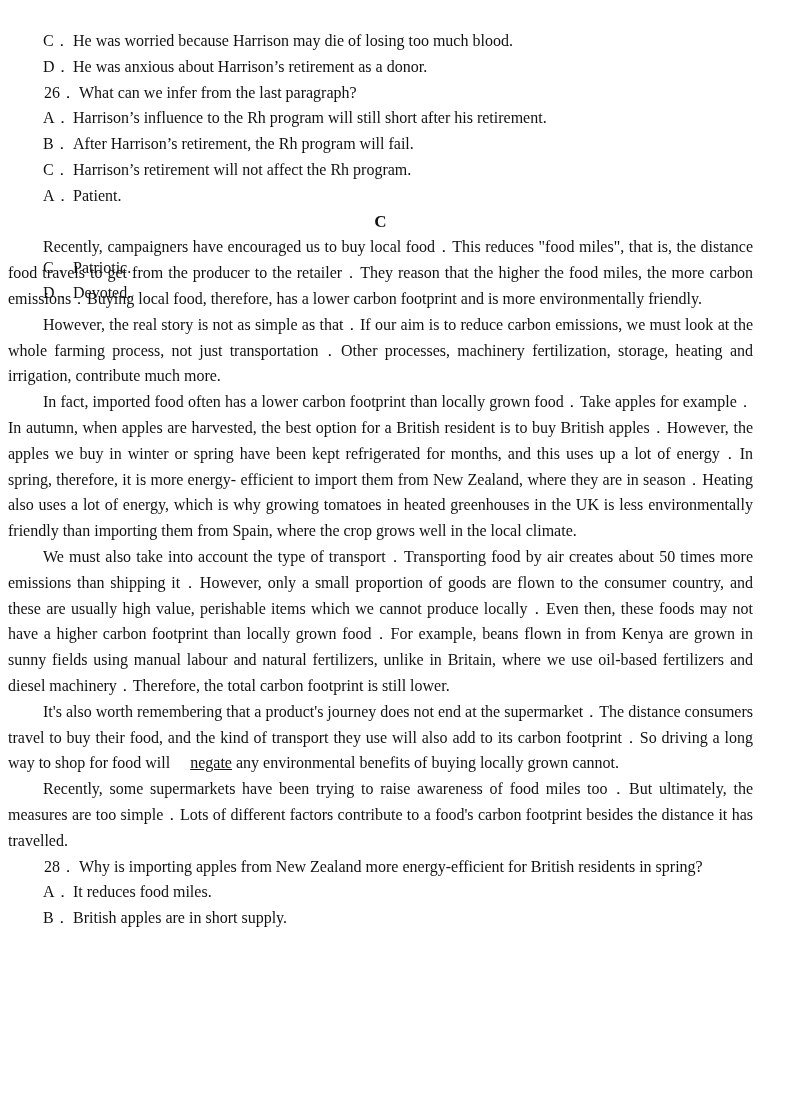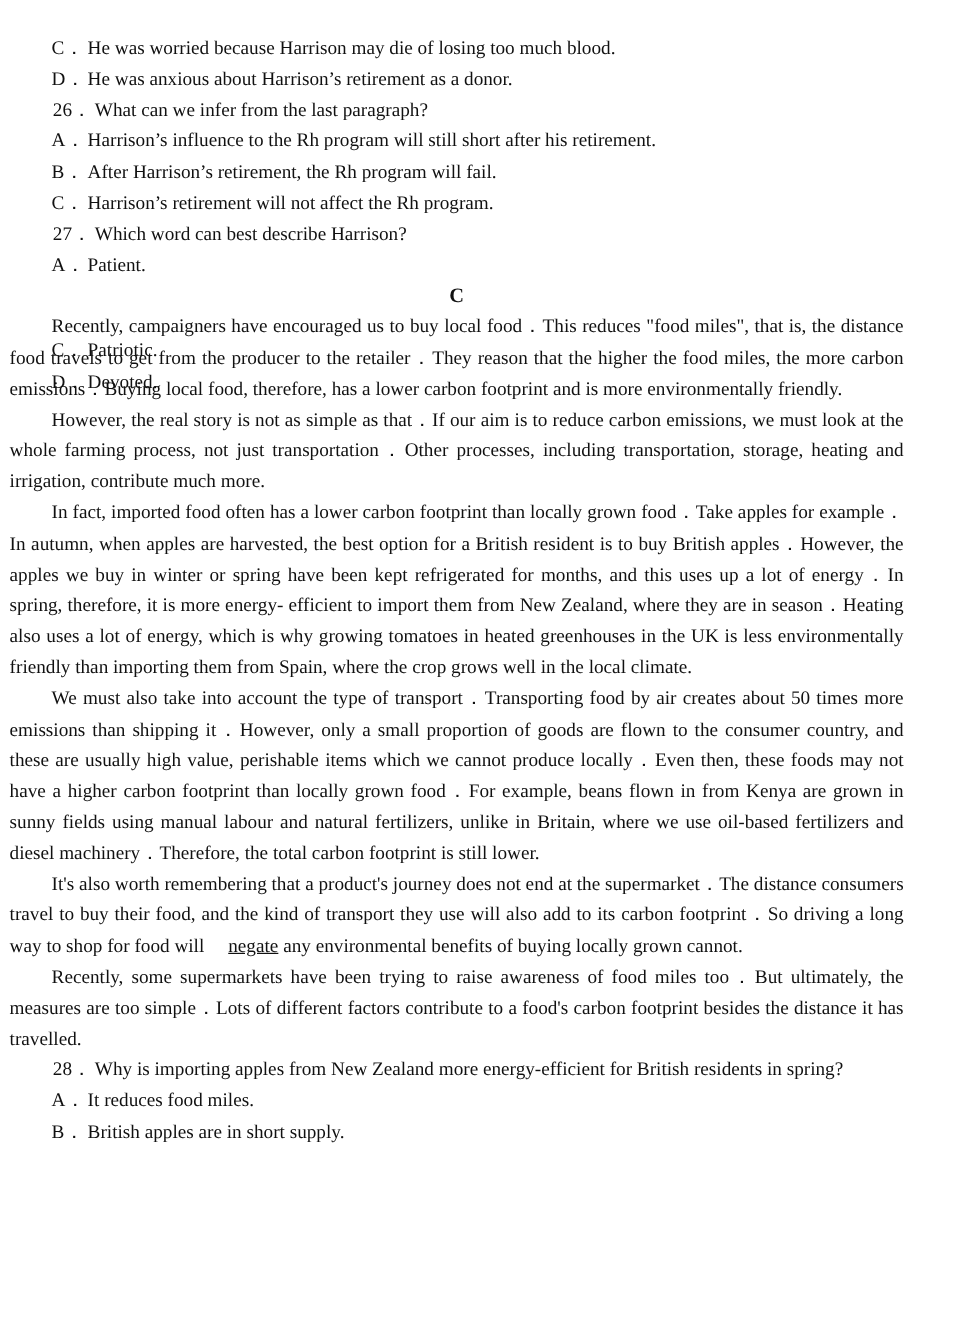--- a/index.html
+++ b/index.html
@@ -44,33 +44,30 @@
   <div class="line opt">
     <span class="onum">A．</span><span>Harrison’s influence to the Rh program will still short after his retirement.</span>
   </div>
   <div class="line opt">
     <span class="onum">B．</span><span>After Harrison’s retirement, the Rh program will fail.</span>
   </div>
   <div class="line opt">
     <span class="onum">C．</span><span>Harrison’s retirement will not affect the Rh program.</span>
   </div>
 
-  <div class="line q">
-    <span class="qnum">27．</span><span>Which word can best describe Harrison?</span>
-  </div>
   <div class="opts-row">
     <div class="cell c1"><span class="onum">A．</span><span>Patient.</span></div>
     <div class="cell c3"><span class="onum">C．</span><span>Patriotic.</span></div>
     <div class="cell c4"><span class="onum">D．</span><span>Devoted.</span></div>
   </div>
 
   <div class="section">C</div>
 
   <p class="para">Recently, campaigners have encouraged us to buy local food．This reduces "food miles", that is, the distance food travels to get from the producer to the retailer．They reason that the higher the food miles, the more carbon emissions．Buying local food, therefore, has a lower carbon footprint and is more environmentally friendly.</p>
-  <p class="para">However, the real story is not as simple as that．If our aim is to reduce carbon emissions, we must look at the whole farming process, not just transportation．Other processes, including transportation, storage, heating and irrigation, contribute much more.</p>
+  <p class="para">However, the real story is not as simple as that．If our aim is to reduce carbon emissions, we must look at the whole farming process, not just transportation．Other processes, machinery fertilization, storage, heating and irrigation, contribute much more.</p>
   <p class="para">In fact, imported food often has a lower carbon footprint than locally grown food．Take apples for example．In autumn, when apples are harvested, the best option for a British resident is to buy British apples．However, the apples we buy in winter or spring have been kept refrigerated for months, and this uses up a lot of energy．In spring, therefore, it is more energy- efficient to import them from New Zealand, where they are in season．Heating also uses a lot of energy, which is why growing tomatoes in heated greenhouses in the UK is less environmentally friendly than importing them from Spain, where the crop grows well in the local climate.</p>
   <p class="para">We must also take into account the type of transport．Transporting food by air creates about 50 times more emissions than shipping it．However, only a small proportion of goods are flown to the consumer country, and these are usually high value, perishable items which we cannot produce locally．Even then, these foods may not have a higher carbon footprint than locally grown food．For example, beans flown in from Kenya are grown in sunny fields using manual labour and natural fertilizers, unlike in Britain, where we use oil-based fertilizers and diesel machinery．Therefore, the total carbon footprint is still lower.</p>
   <p class="para"><span>It's also worth remembering that a product's journey does not end at the supermarket．The distance consumers travel to buy their food, and the kind of transport they use will also add to its carbon footprint．So driving a long way to shop for food will </span><span class="u">negate</span><span> any environmental benefits of buying locally grown cannot.</span></p>
   <p class="para">Recently, some supermarkets have been trying to raise awareness of food miles too．But ultimately, the measures are too simple．Lots of different factors contribute to a food's carbon footprint besides the distance it has travelled.</p>
 
   <div class="line q">
     <span class="qnum">28．</span><span>Why is importing apples from New Zealand more energy-efficient for British residents in spring?</span>
   </div>
   <div class="line opt">
     <span class="onum">A．</span><span>It reduces food miles.</span>

